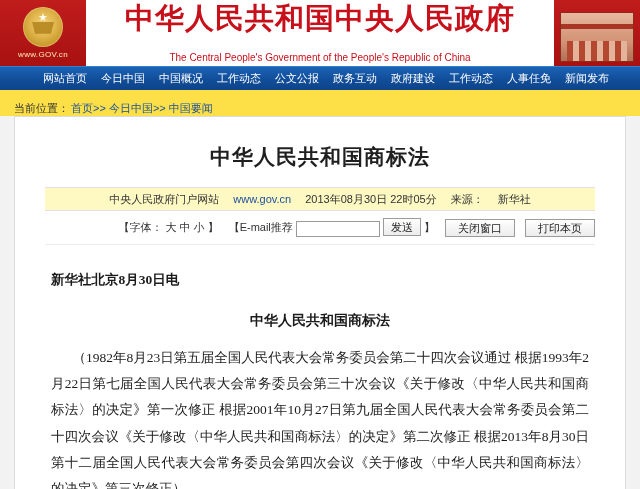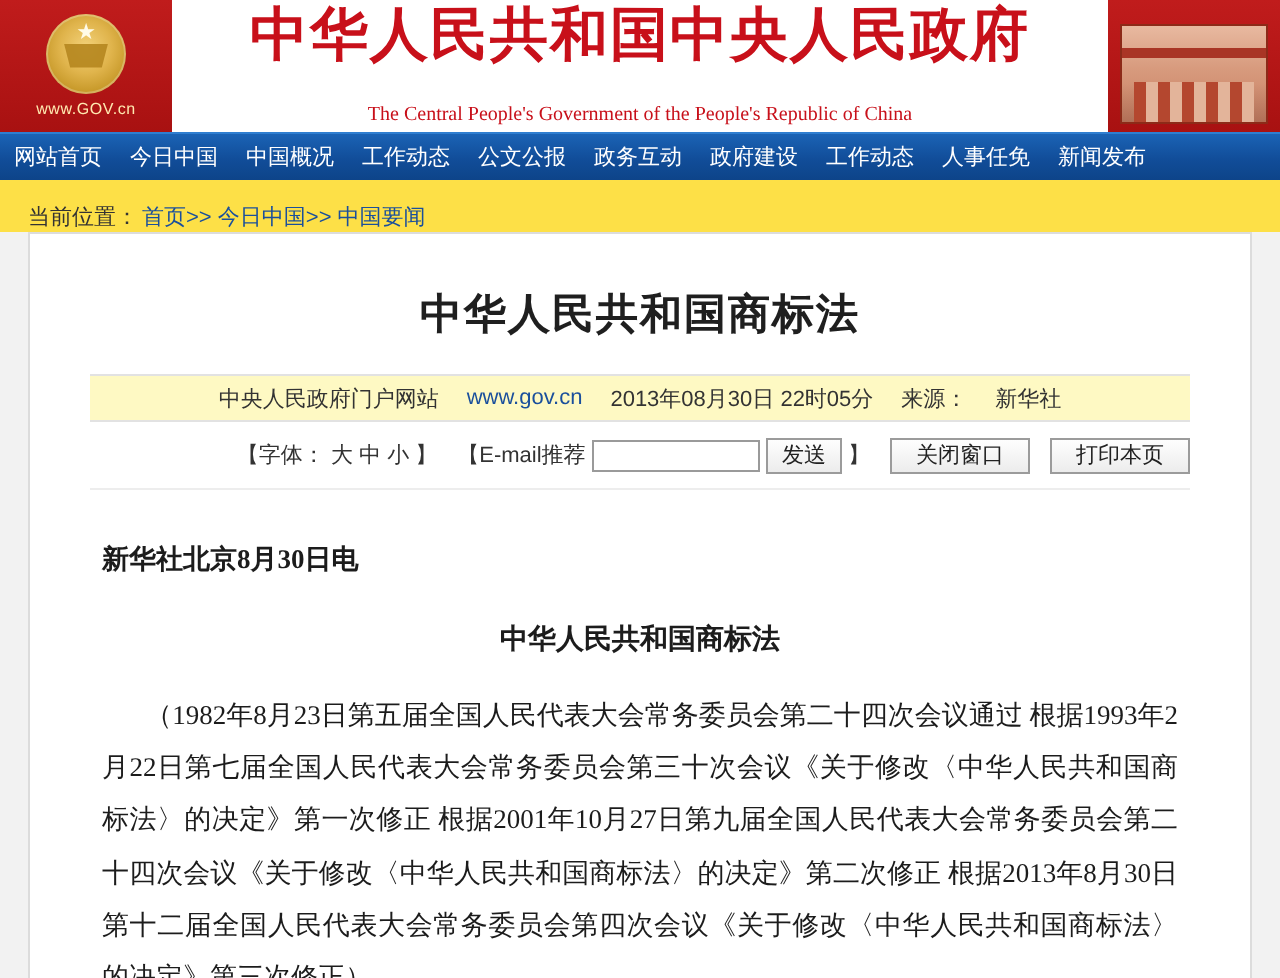--- a/index.html
+++ b/index.html
@@ -68,21 +68,21 @@
     font-family: "Liberation Serif", serif;
     font-weight: bold;
     font-size: 29px;
     color: #c8101a;
     letter-spacing: 1px;
     line-height: 1.1;
     white-space: nowrap;
   }
   .mh-title-en {
     margin-top: 18px;
-    font-family: Liberation Serif, serif;
+    font-family: Liberation Sans, sans-serif;
     font-size: 10px;
     color: #c8101a;
     white-space: nowrap;
   }
   .mh-right {
     position: absolute; right: 0; top: 0;
     width: 86px; height: 66px;
     background: linear-gradient(180deg,#c01c1c 0%, #a81111 100%);
     overflow: hidden;
   }
@@ -102,20 +102,21 @@
     content:"";
     position:absolute; left:8%; right:8%; bottom:0; height:42%;
     background: repeating-linear-gradient(90deg,#b4472f 0 6px,#e3b49a 6px 12px);
   }
 
   
   .navbar {
     height: 24px;
     background: linear-gradient(180deg,#1b63b5 0%, #114d99 55%, #0d4489 100%);
     display: flex; align-items: center;
+    padding-left: 36px;
     border-top: 1px solid #2f7ed0;
   }
   .nav-item {
     color: #ffffff;
     font-size: 11px;
     padding: 0 7px;
     white-space: nowrap;
     font-family: "Liberation Sans", sans-serif;
     cursor: pointer;
   }

